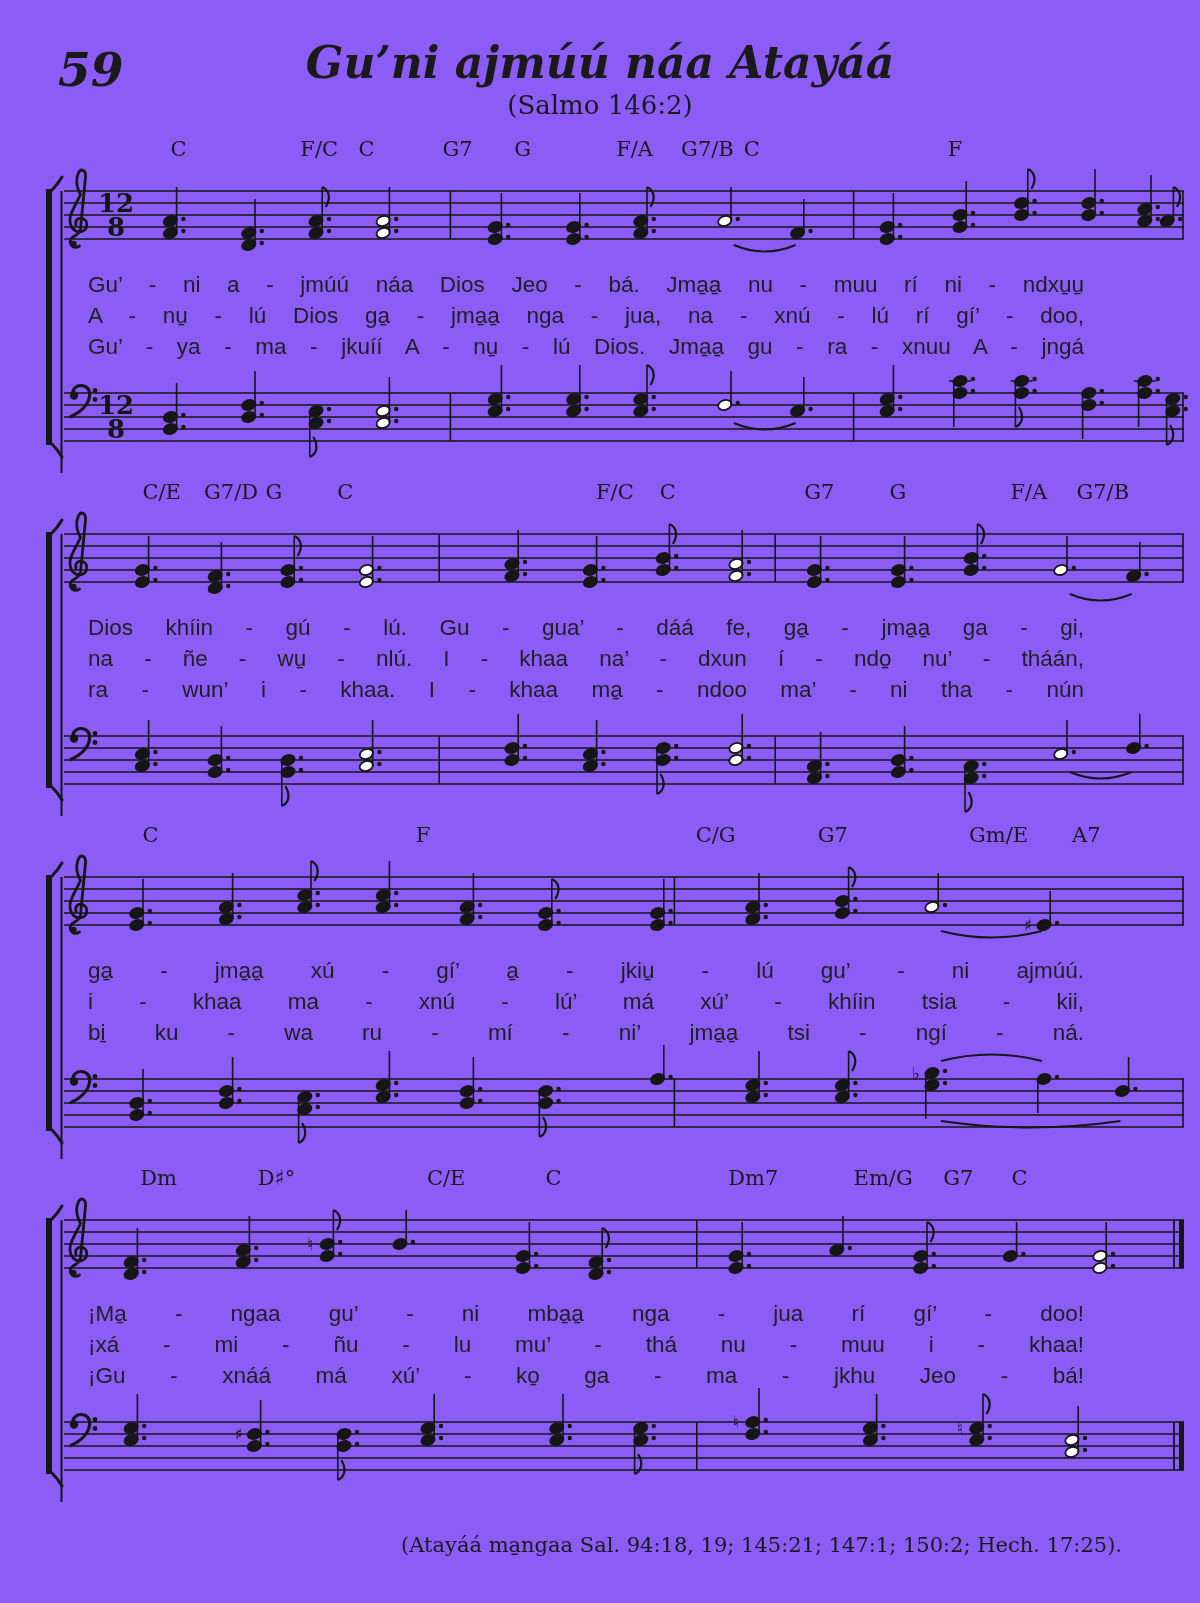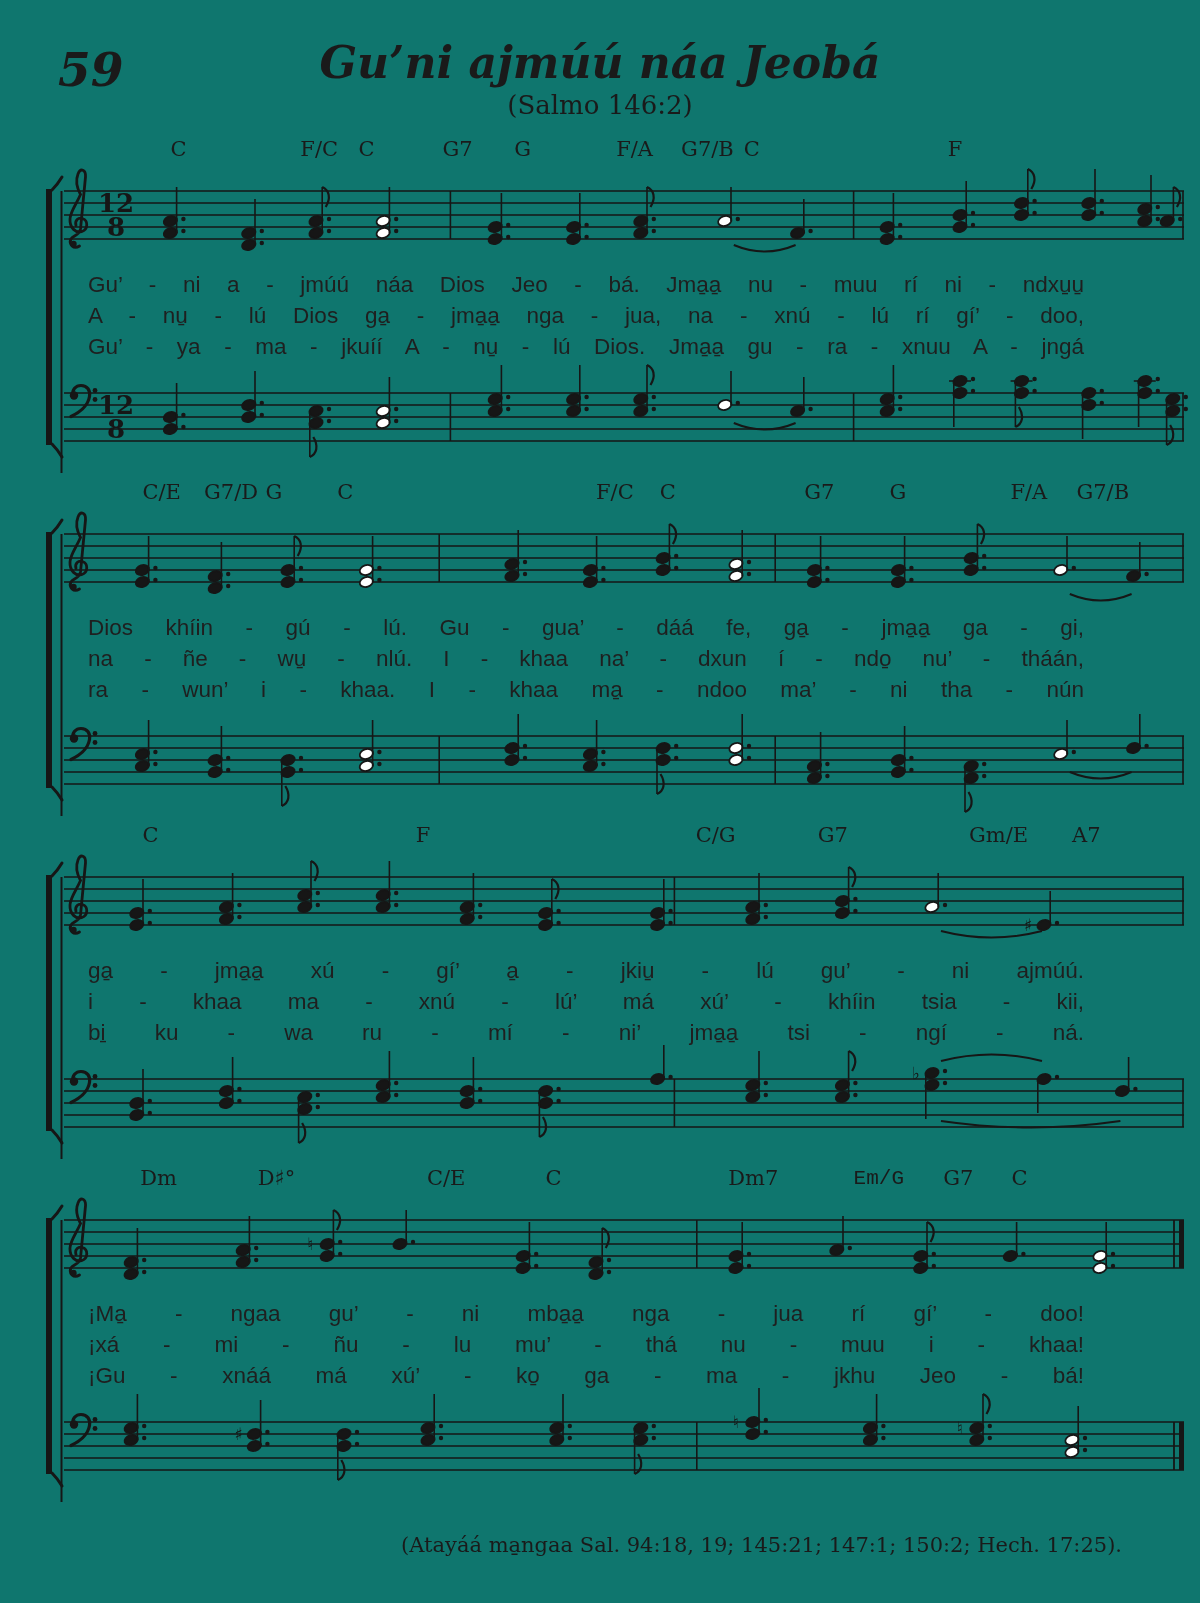--- a/index.html
+++ b/index.html
@@ -1,16 +1,16 @@
 <!DOCTYPE html>
 <html><head>
 <meta charset="utf-8">
 <style>
   html,body{margin:0;padding:0;background:#e8e8e8;}
-  .page{position:relative;width:1200px;height:1603px;margin:0 auto;background:#0f766e;
+  .page{position:relative;width:1200px;height:1603px;margin:0 auto;background:#8b5cf6;
         color:#1a1a1a;font-family:"Liberation Sans",sans-serif;overflow:hidden;}
   .header{position:relative;height:128px;}
   .song-number{position:absolute;left:58px;top:42px;
         font-family:"DejaVu Serif",serif;font-style:italic;font-weight:bold;font-size:47px;}
   .song-title{text-align:center;padding-top:40px;
         font-family:"DejaVu Serif",serif;font-style:italic;font-weight:bold;font-size:44px;line-height:1.05;}
   .song-subtitle{text-align:center;font-family:"DejaVu Serif",serif;font-size:26px;margin-top:4px;}
   .systems{margin:6px 16px 0 40px;}
   .system{position:relative;margin-bottom:8px;}
   .chords{position:relative;height:27px;margin-left:24px;
@@ -25,21 +25,21 @@
   .ly{text-align:justify;text-align-last:justify;line-height:31px;white-space:normal;}
   .footer{position:absolute;right:78px;bottom:46px;
         font-family:"DejaVu Serif",serif;font-size:21px;}
 </style>
 </head>
 <body>
 
 <div class="page">
   <div class="header">
     <div class="song-number">59</div>
-    <div class="song-title">Gu’ni ajmúú náa Jeobá</div>
+    <div class="song-title">Gu’ni ajmúú náa Atayáá</div>
     <div class="song-subtitle">(Salmo 146:2)</div>
   </div>
 
   <div class="systems">
     <div class="system">
       <div class="chords">
           <span style="left: 106.4px;">C</span>
           <span style="left: 236.32px;">F/C</span>
           <span style="left: 294.56px;">C</span>
           <span style="left: 378.56px;">G7</span>
@@ -778,21 +778,21 @@
           </div>
       </div>
     </div>
     <div class="system">
       <div class="chords">
           <span style="left: 76.16px;">Dm</span>
           <span style="left: 193.76px;">D♯°</span>
           <span style="left: 362.88px;">C/E</span>
           <span style="left: 481.6px;">C</span>
           <span style="left: 664.16px;">Dm7</span>
-          <span style="left: 789.6px; font-family: Liberation Mono, monospace;">Em/G</span>
+          <span style="left: 789.6px;">Em/G</span>
           <span style="left: 879.2px;">G7</span>
           <span style="left: 947.52px;">C</span>
         </div>
       <div class="grand">
           <svg width="24" height="308" class="bracket">
             <line x1="21.5" y1="30" x2="21.5" y2="312" stroke="#161616" stroke-width="2"></line>
             <rect x="6" y="28" width="6" height="256" fill="#161616"></rect>
             <path d="M12 29 C16 25 19 21 22 16" fill="none" stroke="#161616" stroke-width="3" stroke-linecap="round"></path>
             <path d="M12 283 C16 287 19 291 22 296" fill="none" stroke="#161616" stroke-width="3" stroke-linecap="round"></path>
           </svg>

